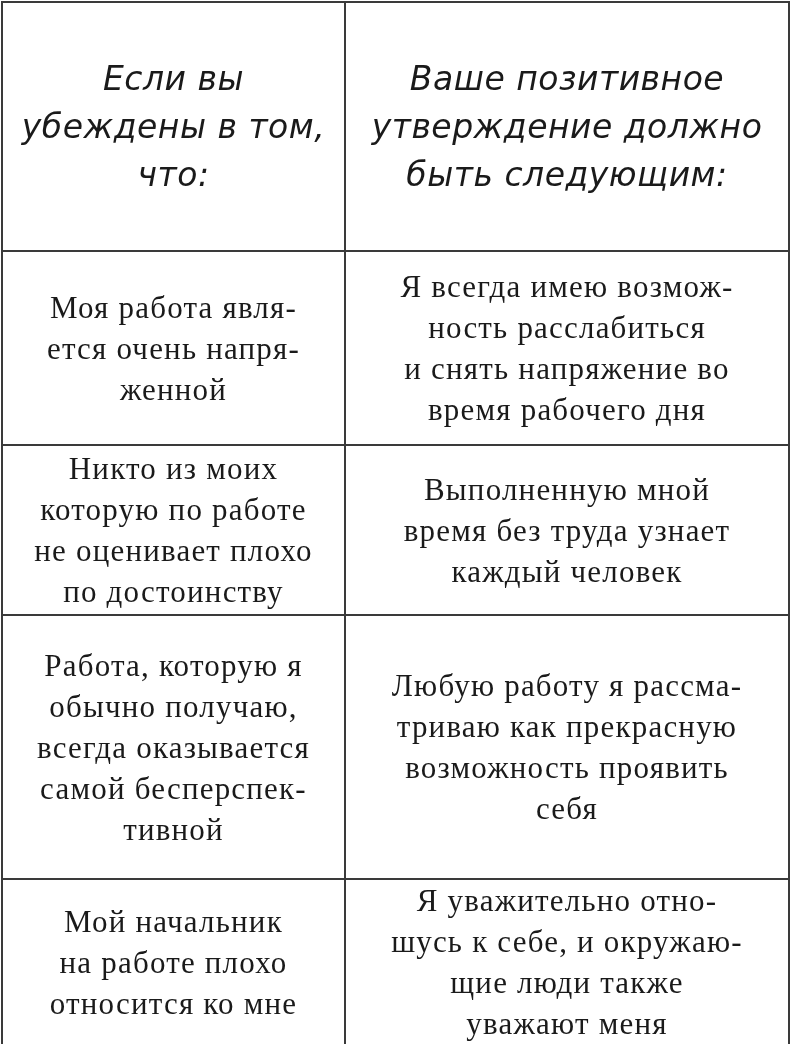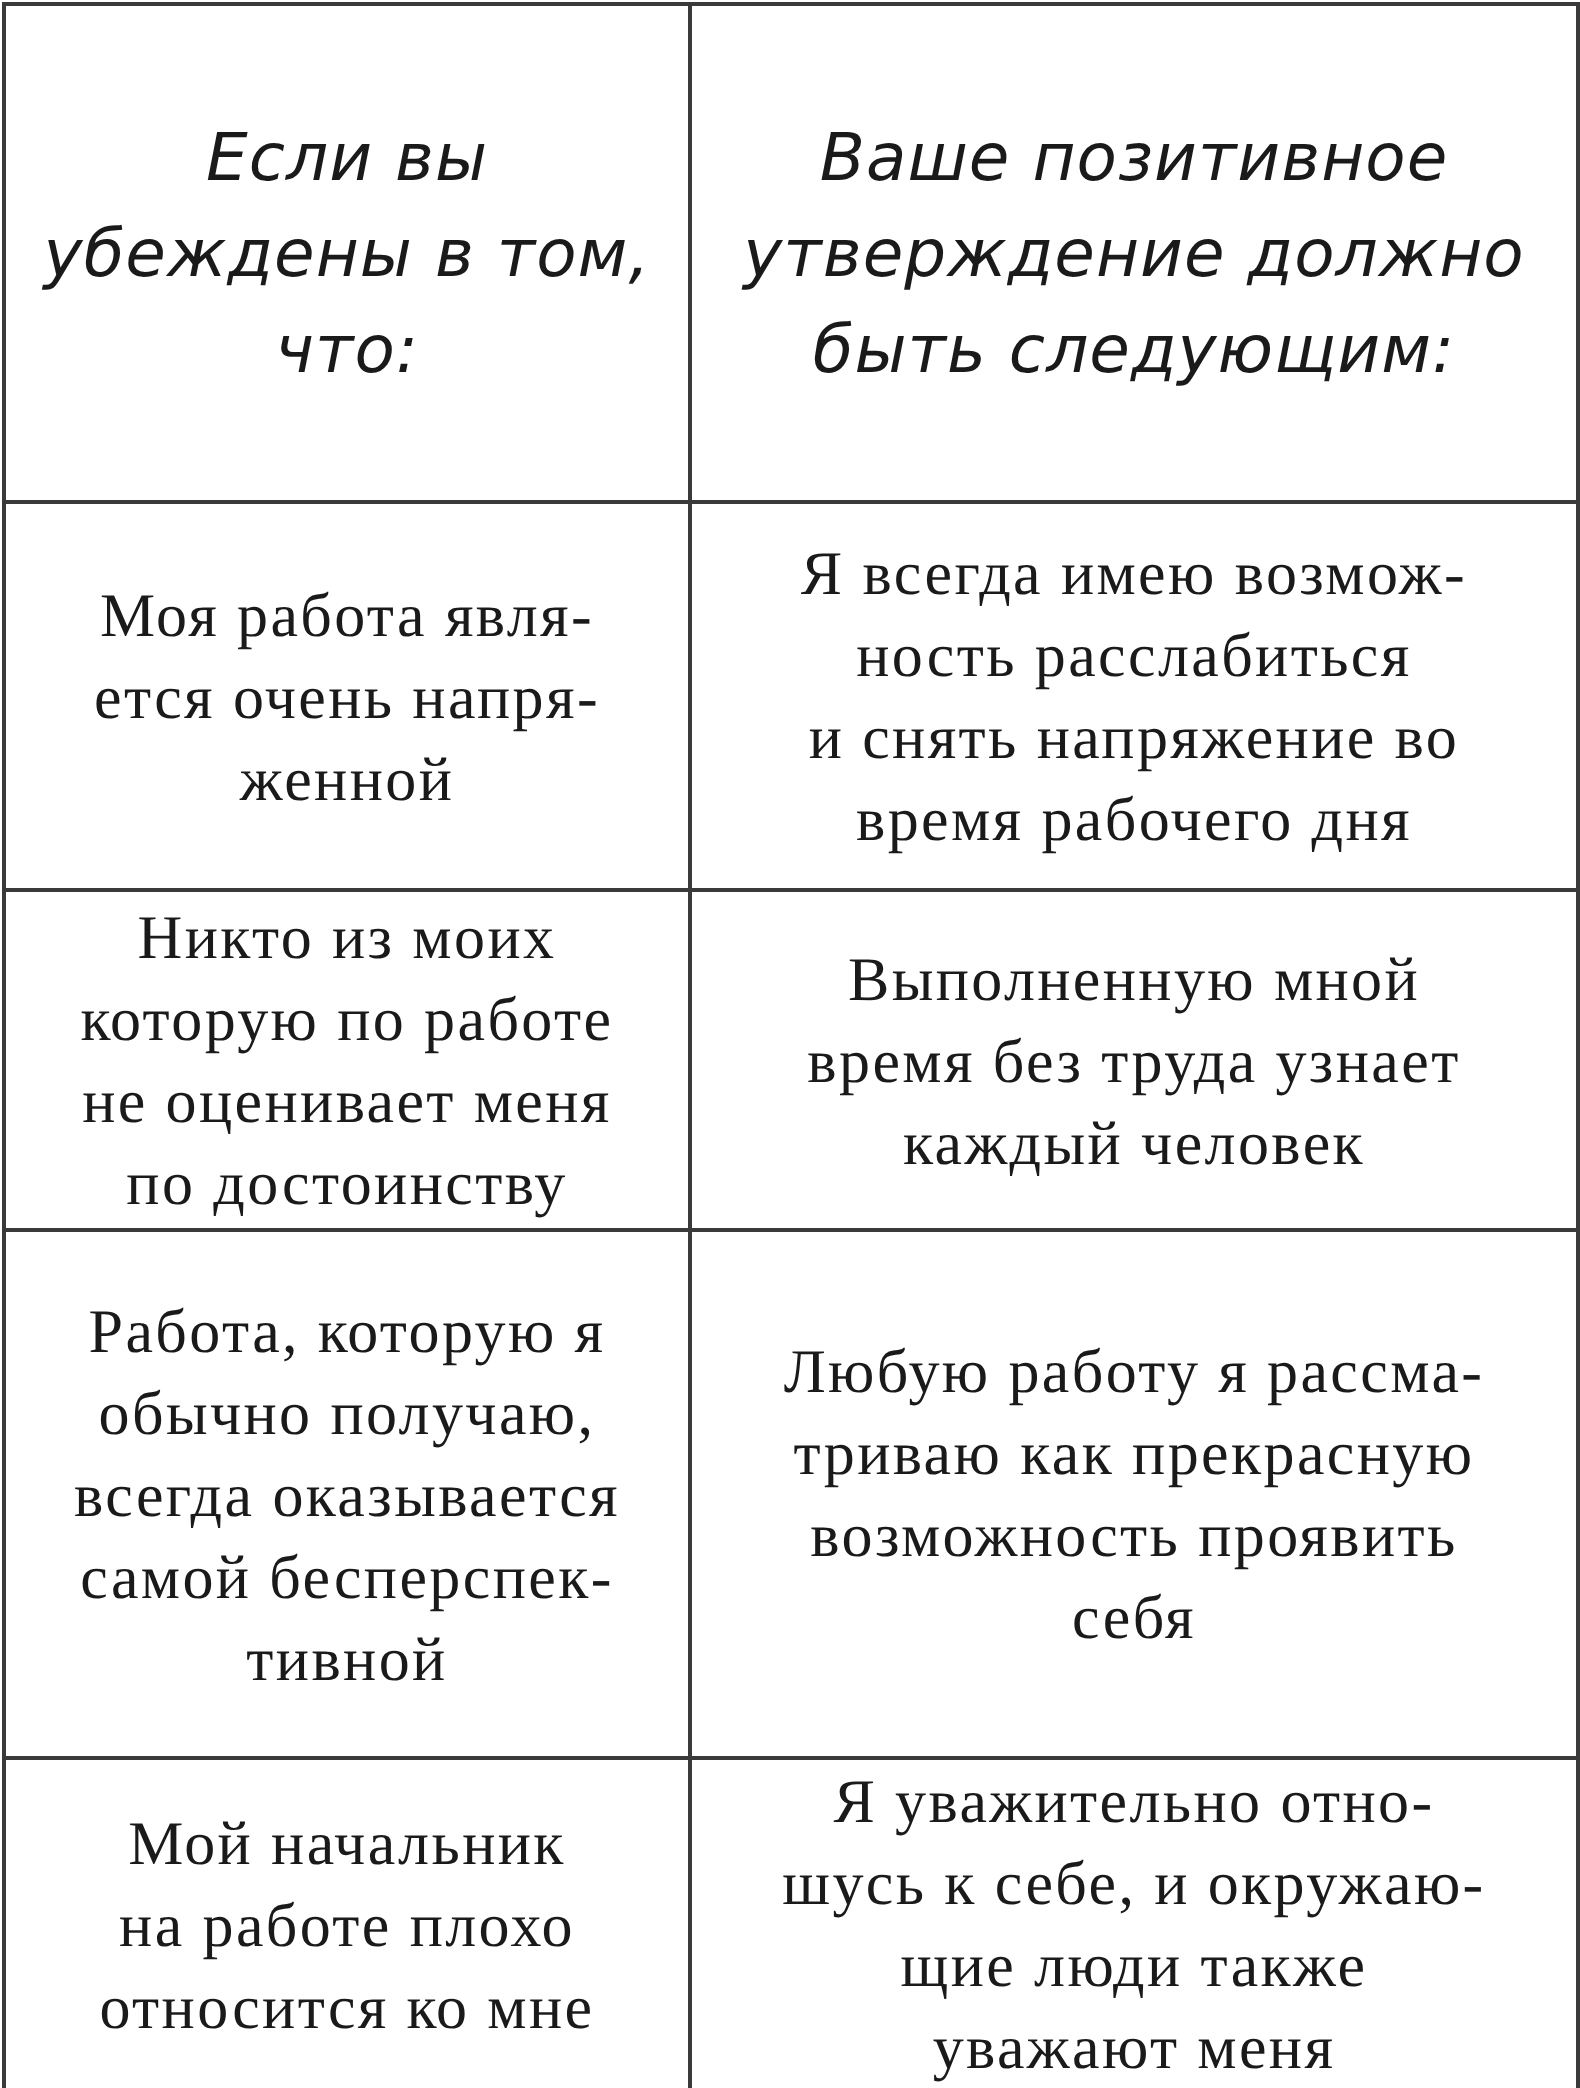--- a/index.html
+++ b/index.html
@@ -86,21 +86,21 @@
         <span class="line">ность расслабиться</span>
         <span class="line">и снять напряжение во</span>
         <span class="line">время рабочего дня</span>
       </td>
     </tr>
 
     <tr class="r2">
       <td class="body-cell">
         <span class="line">Никто из моих</span>
         <span class="line">которую по работе</span>
-        <span class="line">не оценивает меня</span>
+        <span class="line">не оценивает плохо</span>
         <span class="line">по достоинству</span>
       </td>
       <td class="body-cell">
         <span class="line">Выполненную мной</span>
         <span class="line">время без труда узнает</span>
         <span class="line">каждый человек</span>
       </td>
     </tr>
 
     <tr class="r3">

